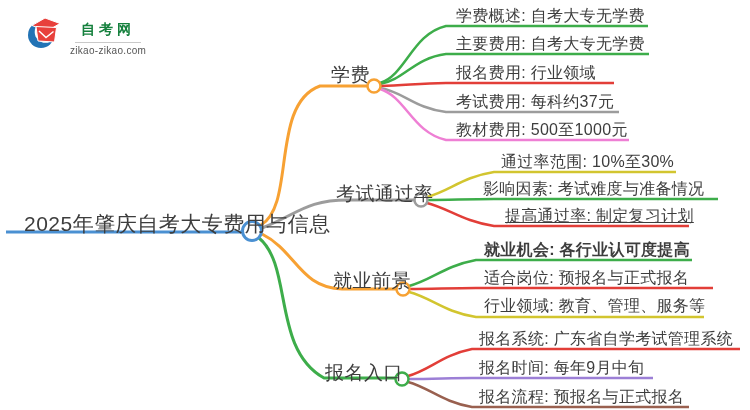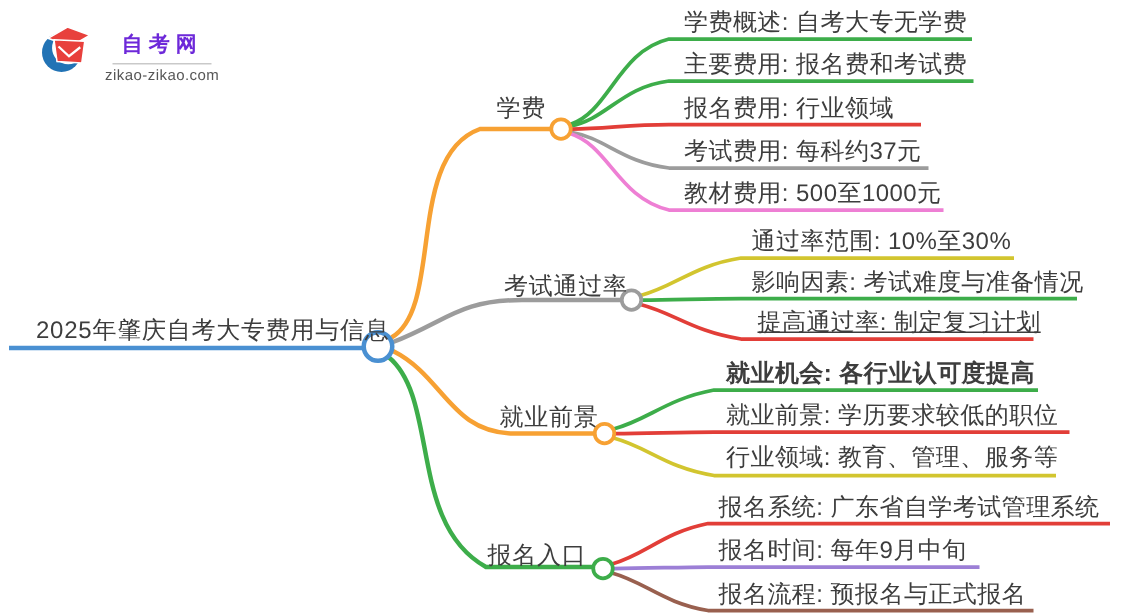--- a/index.html
+++ b/index.html
@@ -2,27 +2,27 @@
 <html><head>
 <meta charset="utf-8">
 <style>
   html,body{margin:0;padding:0;background:#fff;}
   .canvas{
     position:relative;width:750px;height:410px;background:#ffffff;overflow:hidden;
     font-family:"Liberation Sans","DejaVu Sans",sans-serif;color:#3d3d3d;
   }
   .layer{position:absolute;left:0;top:0;width:750px;height:410px;}
   .lbl{position:absolute;white-space:nowrap;color:#3d3d3d;}
-  .root-lbl{font-size:16px;letter-spacing:0.5px;}
-  .branch-lbl{font-size:16px;letter-spacing:0.5px;}
+  .root-lbl{font-size:21px;letter-spacing:0.5px;}
+  .branch-lbl{font-size:19px;letter-spacing:0.5px;}
   .leaf-lbl{font-size:16px;line-height:18px;letter-spacing:0.3px;}
   
   .logo{position:absolute;left:28px;top:12px;display:flex;align-items:flex-start;}
   .logo-text{margin-left:8px;display:flex;flex-direction:column;align-items:center;}
-  .site-name{font-size:14px;font-weight:bold;color:#6d28d9;letter-spacing:4px;margin-top:9px;}
+  .site-name{font-size:14px;font-weight:bold;color:#15803d;letter-spacing:4px;margin-top:9px;}
   .logo-divider{width:66px;height:1px;background:#c9c9c9;margin:3px 0 2px 0;}
   .site-domain{font-size:10px;color:#565656;letter-spacing:0.3px;}
 </style>
 </head>
 <body>
 
 <div class="canvas">
 
   <svg class="layer" viewBox="0 0 750 410" fill="none">
 
@@ -73,30 +73,30 @@
   </div>
 
   <div class="lbl root-lbl" style="left:24px;top:210px;">2025年肇庆自考大专费用与信息</div>
 
   <div class="lbl branch-lbl" style="left:331px;top:62px;">学费</div>
   <div class="lbl branch-lbl" style="left:336px;top:181px;">考试通过率</div>
   <div class="lbl branch-lbl" style="left:333px;top:268px;">就业前景</div>
   <div class="lbl leaf-lbl" style="left:456px;top:7px;">学费概述: 自考大专无学费</div>
 
   <div class="lbl branch-lbl" style="left:325px;top:360px;">报名入口</div>
-  <div class="lbl leaf-lbl" style="left:456px;top:35px;">主要费用: 报名费和考试费</div>
+  <div class="lbl leaf-lbl" style="left:456px;top:35px;">主要费用: 自考大专无学费</div>
   <div class="lbl leaf-lbl" style="left:456px;top:64px;">报名费用: 行业领域</div>
   <div class="lbl leaf-lbl" style="left:456px;top:93px;">考试费用: 每科约37元</div>
   <div class="lbl leaf-lbl" style="left:456px;top:121px;">教材费用: 500至1000元</div>
 
   <div class="lbl leaf-lbl" style="left:501px;top:153px;">通过率范围: 10%至30%</div>
-  <div class="lbl leaf-lbl" style="left:501px;top:180px;">影响因素: 考试难度与准备情况</div>
+  <div class="lbl leaf-lbl" style="left:483px;top:180px;">影响因素: 考试难度与准备情况</div>
   <div class="lbl leaf-lbl" style="left:505px;top:207px;text-decoration:underline;">提高通过率: 制定复习计划</div>
 
   <div class="lbl leaf-lbl" style="left:484px;top:241px;font-weight:bold;">就业机会: 各行业认可度提高</div>
-  <div class="lbl leaf-lbl" style="left:484px;top:269px;">就业前景: 学历要求较低的职位</div>
+  <div class="lbl leaf-lbl" style="left:484px;top:269px;">适合岗位: 预报名与正式报名</div>
   <div class="lbl leaf-lbl" style="left:479px;top:330px;">报名系统: 广东省自学考试管理系统</div>
 
   <div class="lbl leaf-lbl" style="left:484px;top:297px;">行业领域: 教育、管理、服务等</div>
   <div class="lbl leaf-lbl" style="left:479px;top:359px;">报名时间: 每年9月中旬</div>
   <div class="lbl leaf-lbl" style="left:479px;top:388px;">报名流程: 预报名与正式报名</div>
 
 </div>
 
 </body></html>

